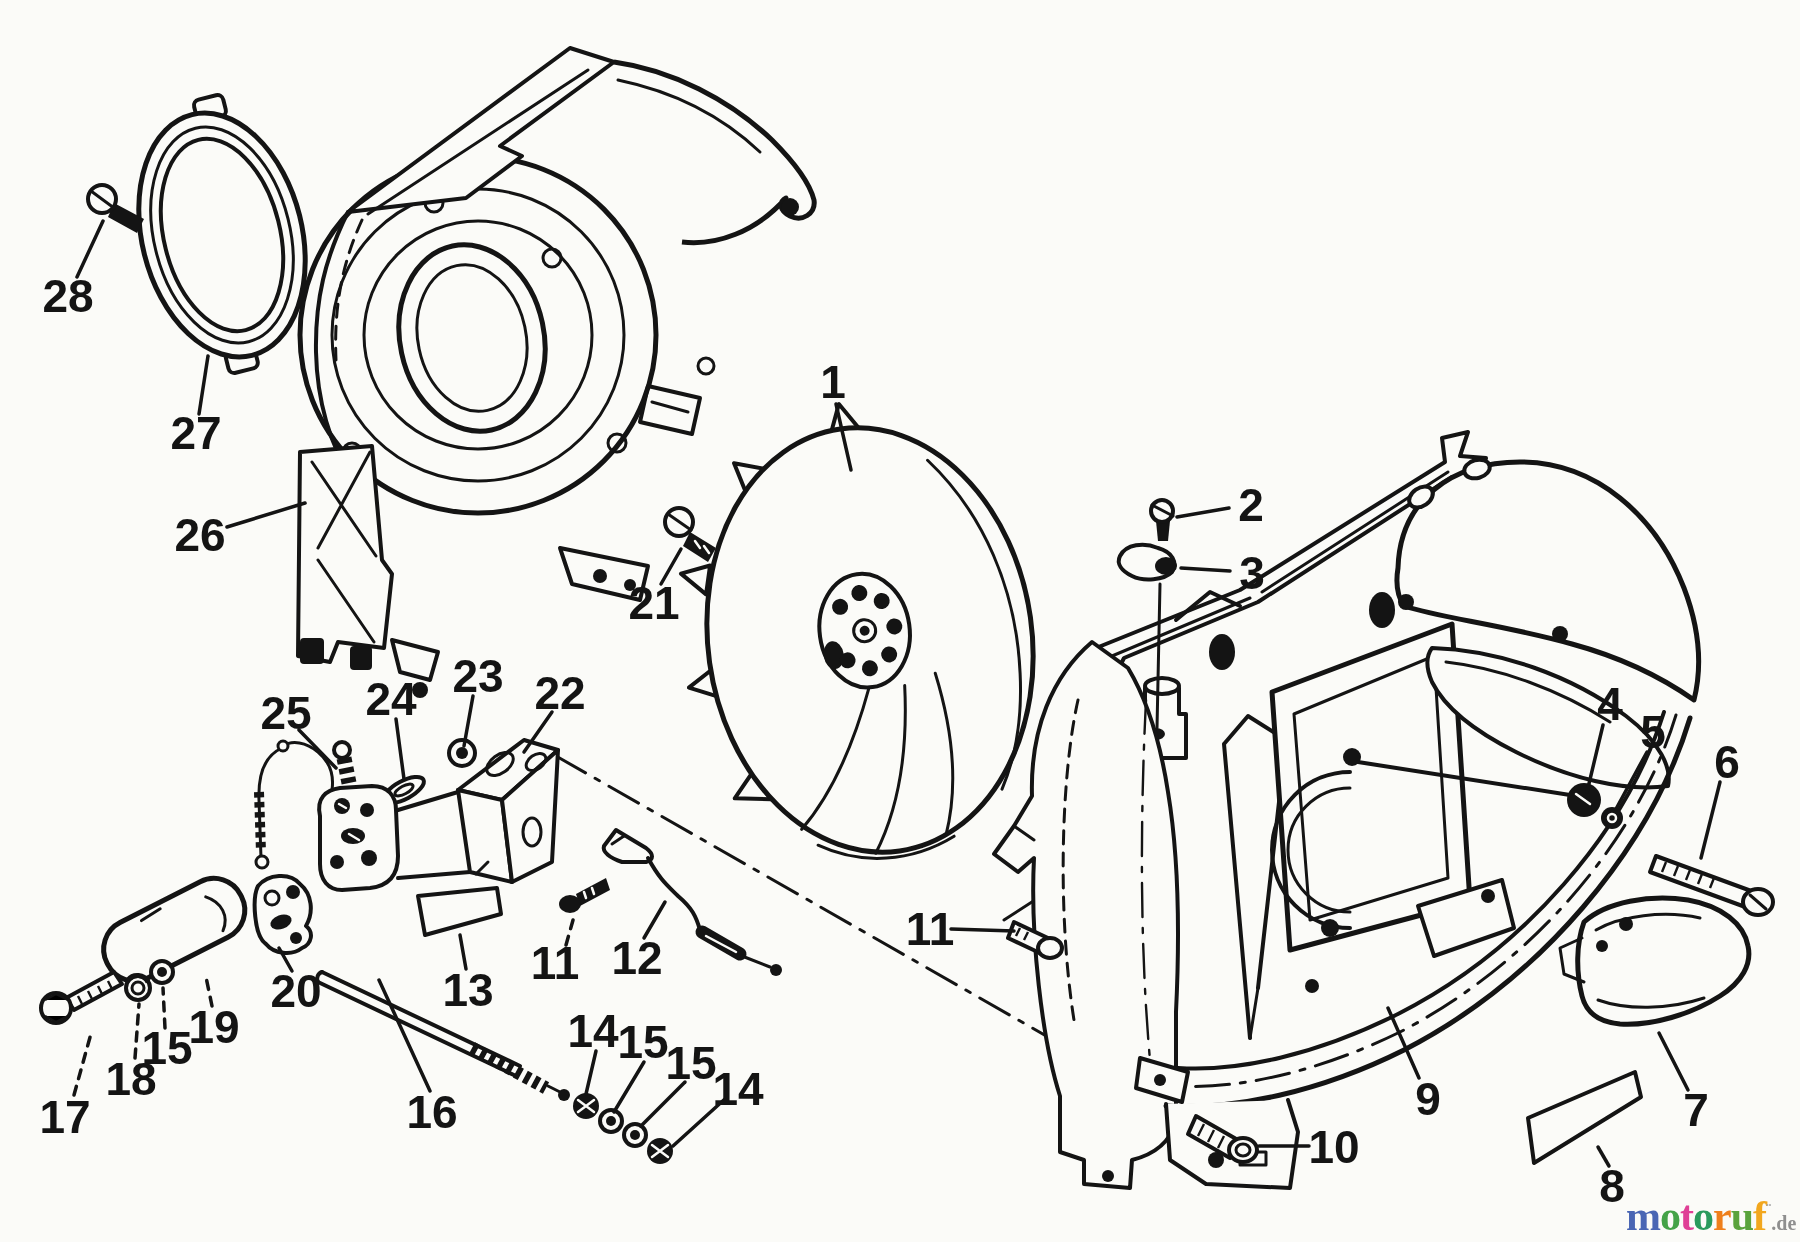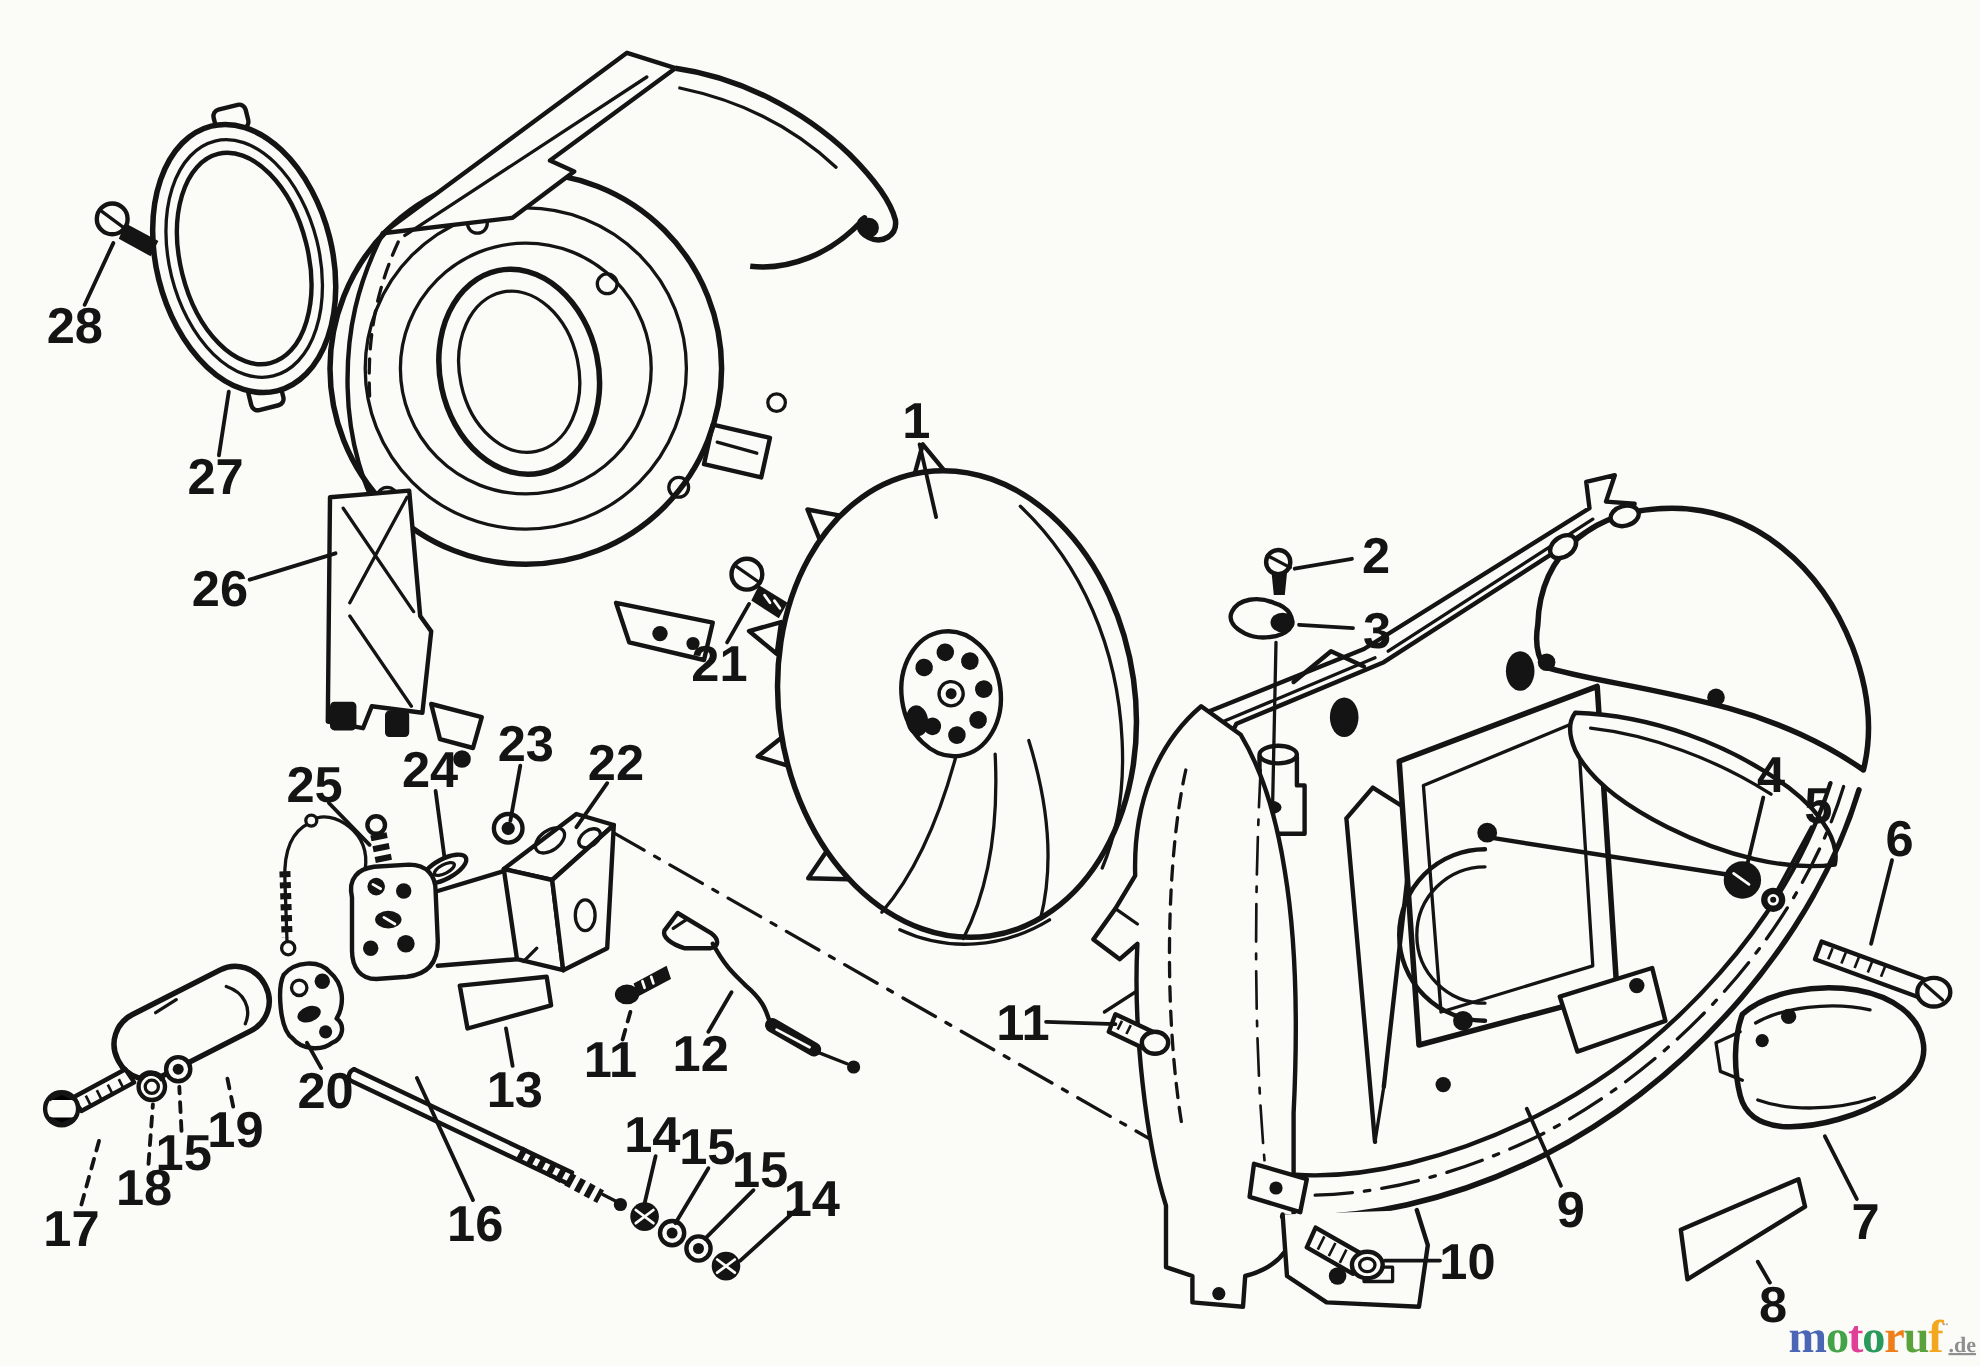--- a/index.html
+++ b/index.html
@@ -12,21 +12,21 @@
   .dk{fill:#141414;stroke:none;}
   .wt{stroke:#fbfbf8;stroke-width:2.5;fill:none;stroke-linecap:round;}
   .dash{stroke-dasharray:13 9;}
   .dashdot{stroke-dasharray:34 11 5 11;}
   .coil{stroke:#141414;fill:none;stroke-dasharray:5.5 4.5;}
   .callout{font:700 46px "Liberation Sans",sans-serif;fill:#141414;text-anchor:middle;}
   .ldr{stroke:#141414;stroke-width:3.5;fill:none;stroke-linecap:round;}
   .ldr.d{stroke-dasharray:9 8;}
   #watermark{position:absolute;left:1626px;top:1192px;white-space:nowrap;
              font-family:"Liberation Serif",serif;font-weight:700;font-size:42px;letter-spacing:-1px;}
-  #watermark .suffix{font-size:20px;letter-spacing:0;text-decoration:underline;}
+  #watermark .suffix{font-size:20px;letter-spacing:0;}
   #watermark .mark{font-size:16px;vertical-align:super;letter-spacing:0;}
 </style>
 </head>
 <body>
 
 <div id="stage">
 <svg width="1800" height="1242" viewBox="0 0 1800 1242">
   <defs>
     <pattern id="mesh" width="19" height="17" patternUnits="userSpaceOnUse">
       <rect width="19" height="17" fill="#191919"></rect>

